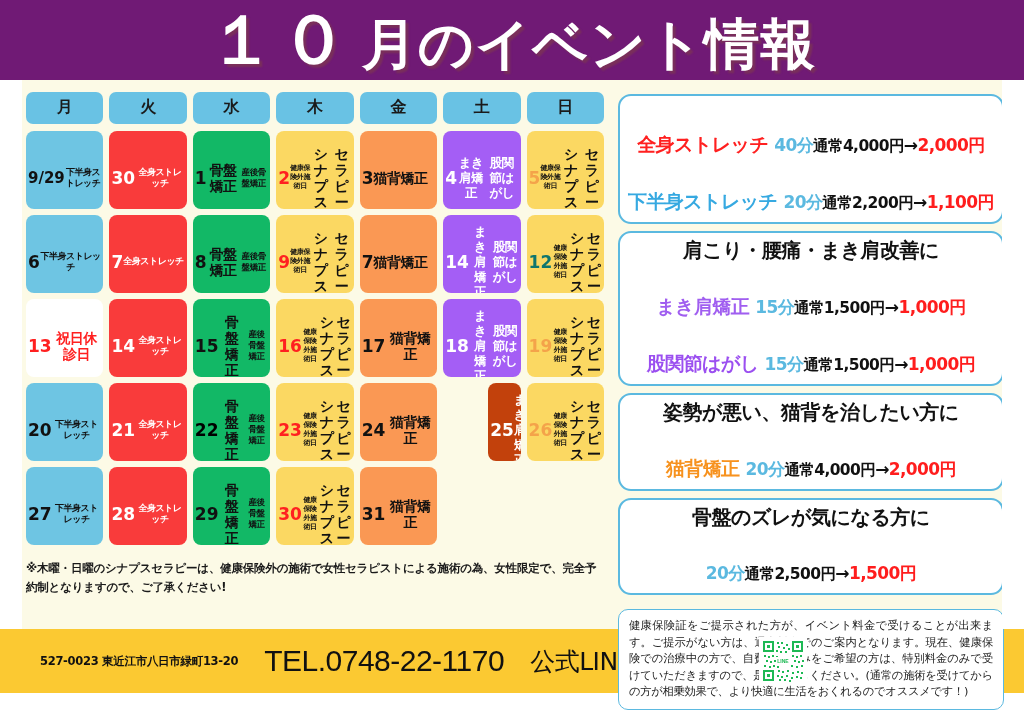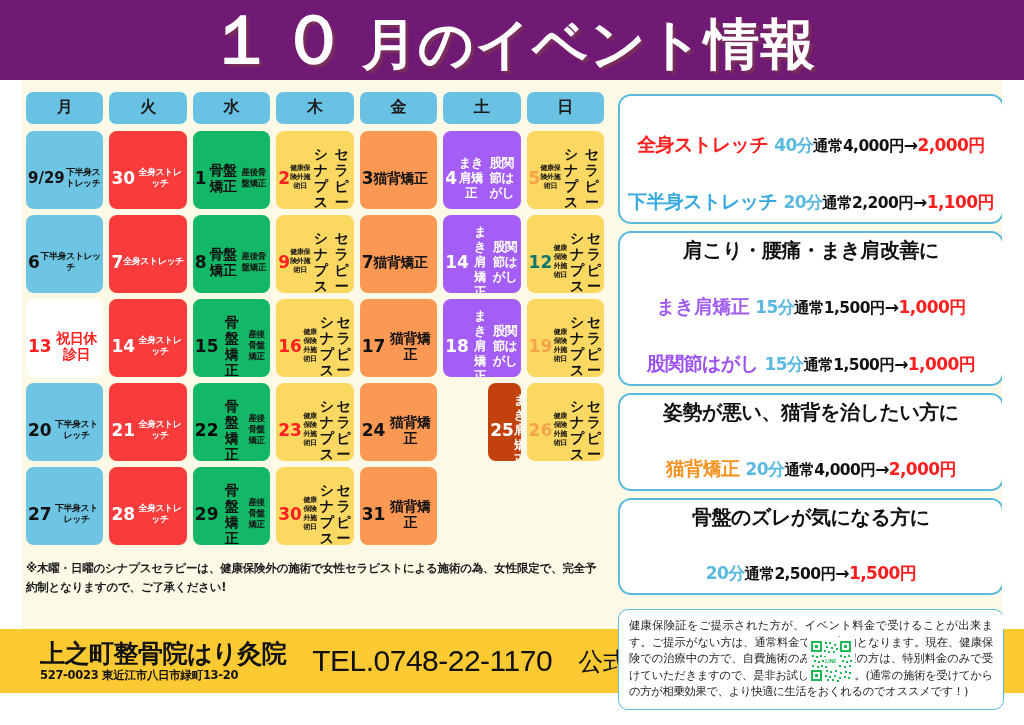--- a/index.html
+++ b/index.html
@@ -480,21 +480,20 @@
             <div class="promo-head">骨盤のズレが気になる方に</div>
             <div class="promo-line"><span class="dur">20分</span><span class="reg">通常2,500円</span><span class="arrow">→</span><span class="sale">1,500円</span></div>
           </div>
         </div>
       <div class="disclaimer">健康保険証をご提示された方が、イベント料金で受けることが出来ます。ご提示がない方は、通常料金でのご案内となります。現在、健康保険での治療中の方で、自費施術のみをご希望の方は、特別料金のみで受けていただきますので、是非お試しください。(通常の施術を受けてからの方が相乗効果で、より快適に生活をおくれるのでオススメです！)</div>
     </div>
   </div>
 
   <div class="footer">
     <div class="clinic">
-      <div class="clinic-name">上之町整骨院はり灸院</div>
       <div class="clinic-addr">527-0023 東近江市八日市緑町13-20</div>
     </div>
     <div class="tel">TEL.0748-22-1170</div>
     <div class="line-label">公式LINEはコチラ</div>
     <div class="qr">
       <svg width="44" height="44" viewBox="0 0 44 44">
         <rect width="44" height="44" fill="#ffffff"></rect>
         <g fill="#1db954">
           <rect x="2" y="2" width="11" height="11"></rect>
           <rect x="31" y="2" width="11" height="11"></rect>

